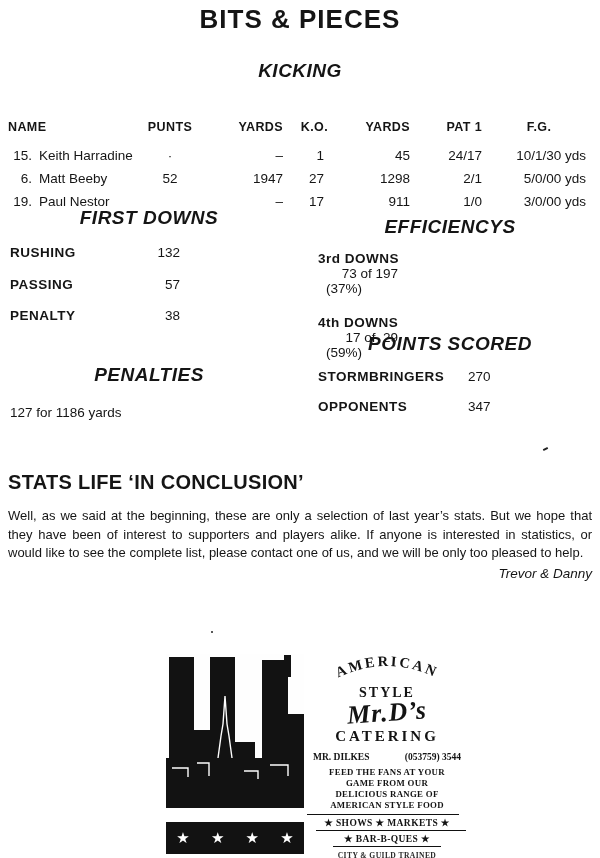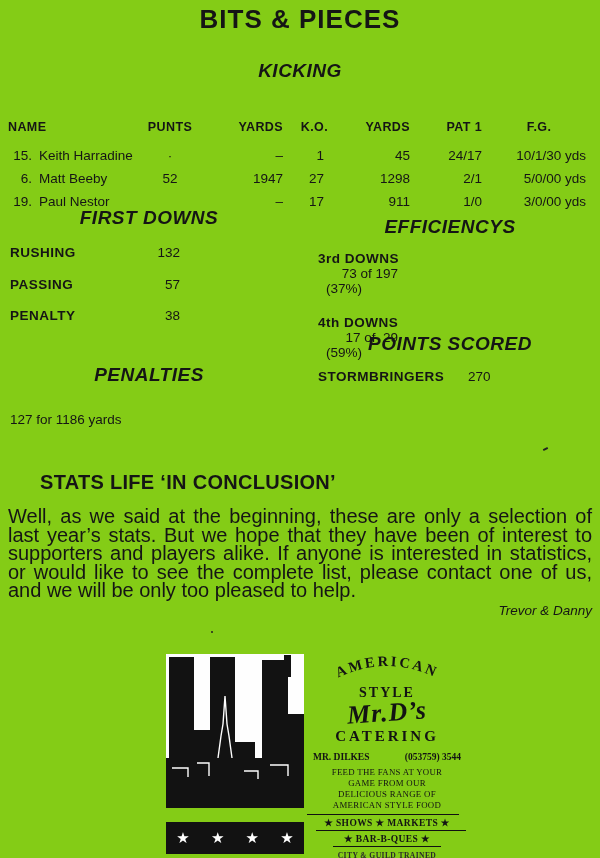--- a/index.html
+++ b/index.html
@@ -1,16 +1,16 @@
 <!DOCTYPE html>
 <html><head>
 <meta charset="utf-8">
 <style>
   html,body{margin:0;padding:0;background:#dcdcdc;}
-  .page{position:relative;width:600px;height:858px;margin:0 auto;background:#84cc16;
+  .page{position:relative;width:600px;height:858px;margin:0 auto;background:#ffffff;
         font-family:"Liberation Sans",sans-serif;color:#151515;overflow:hidden;}
 
   
   .doc-title{position:absolute;top:4px;left:0;width:100%;text-align:center;
              font-size:26px;font-weight:bold;letter-spacing:1px;}
   .sec-head{font-style:italic;font-weight:bold;font-size:19px;letter-spacing:.5px;text-align:center;}
   .kicking-head{position:absolute;top:60px;left:0;width:100%;}
 
   
   .ktable{position:absolute;top:97px;left:8px;width:584px;margin-top:23px;}
@@ -42,43 +42,43 @@
   .eff-row .stat-label{width:125px;flex:none;}
   .eff-value{width:80px;text-align:right;white-space:pre;}
   .eff-pct{width:50px;margin-left:8px;}
 
   .points{position:absolute;top:333px;left:305px;width:290px;}
   .pts-head{margin-bottom:14px;}
   .pts-row{display:flex;font-size:13.5px;margin-bottom:15px;padding-left:13px;}
   .pts-row .stat-label{width:150px;flex:none;}
 
   .penalties{position:absolute;top:364px;left:8px;width:282px;}
-  .pen-head{margin-bottom:26px;}
+  .pen-head{margin-bottom:19px;}
   .pen-value{font-size:13.5px;padding-left:2px;}
 
   
   .conclusion{position:absolute;top:471px;left:8px;width:584px;}
-  .conc-head{font-size:20px;font-weight:bold;letter-spacing:.3px;margin-left:32px;}
-  .conc-body{margin-top:13px;font-size:20px;line-height:18.6px;text-align:justify;}
+  .conc-head{font-size:20px;font-weight:bold;letter-spacing:.3px;}
+  .conc-body{margin-top:13px;font-size:13px;line-height:18.6px;text-align:justify;}
   .conc-sig{margin-top:3px;font-style:italic;font-size:13.5px;text-align:right;}
 
   
   .advert{position:absolute;left:166px;top:652px;width:296px;height:200px;}
   .skyline-col{position:absolute;left:0;top:2px;width:138px;}
   .stars-bar{margin-top:10px;height:32px;background:#121212;color:#fff;text-align:center;
              line-height:32px;font-size:15px;word-spacing:17px;}
   .ad-right{position:absolute;left:146px;top:2px;width:150px;text-align:center;
             font-family:"Liberation Serif",serif;color:#131313;}
   .ad-style{font-size:14px;font-weight:bold;letter-spacing:2px;margin-top:-7px;}
   .ad-script{font-size:26px;font-weight:bold;font-style:italic;margin-top:-3px;
              transform:rotate(-4deg);letter-spacing:1px;}
   .ad-catering{font-size:15px;font-weight:bold;letter-spacing:3px;margin-top:0px;}
   .ad-contact{display:flex;justify-content:space-between;font-size:9.5px;font-weight:bold;
               margin-top:7px;padding:0 1px;}
-  .ad-blurb{margin-top:5px;font-size:8.8px;font-weight:normal;line-height:11px;letter-spacing:.3px;}
+  .ad-blurb{margin-top:5px;font-size:8.8px;font-weight:bold;line-height:11px;letter-spacing:.3px;}
   .ad-rule{border-top:1.5px solid #111;height:0;}
   .rule1{width:152px;margin:3px 0 2px -5px;}
   .rule2{width:150px;margin:2px 0 2px 4px;}
   .rule3{width:108px;margin:2px auto 4px;}
   .ad-line{font-size:9.5px;font-weight:bold;letter-spacing:.4px;margin-top:2px;}
   .ad-footer{font-size:7.6px;font-weight:bold;letter-spacing:.4px;margin-top:4px;color:#2a2a2a;}
 
   
   .artifact{position:absolute;background:#222;}
   .art1{left:543px;top:448px;width:5px;height:2px;transform:rotate(-25deg);}
@@ -172,20 +172,24 @@
       <span class="eff-value">17 of  29</span>
       <span class="eff-pct">(59%)</span>
     </div>
   </div>
 
   <div class="points">
     <div class="sec-head pts-head">POINTS SCORED</div>
     <div class="pts-row">
       <span class="stat-label">STORMBRINGERS</span>
       <span>270</span>
+    </div>
+    <div class="pts-row">
+      <span class="stat-label">OPPONENTS</span>
+      <span>347</span>
     </div>
   </div>
 
   <div class="penalties">
     <div class="sec-head pen-head">PENALTIES</div>
     <div class="pen-value">127 for 1186 yards</div>
   </div>
 
   <div class="conclusion">
     <div class="conc-head">STATS LIFE ‘IN CONCLUSION’</div>

